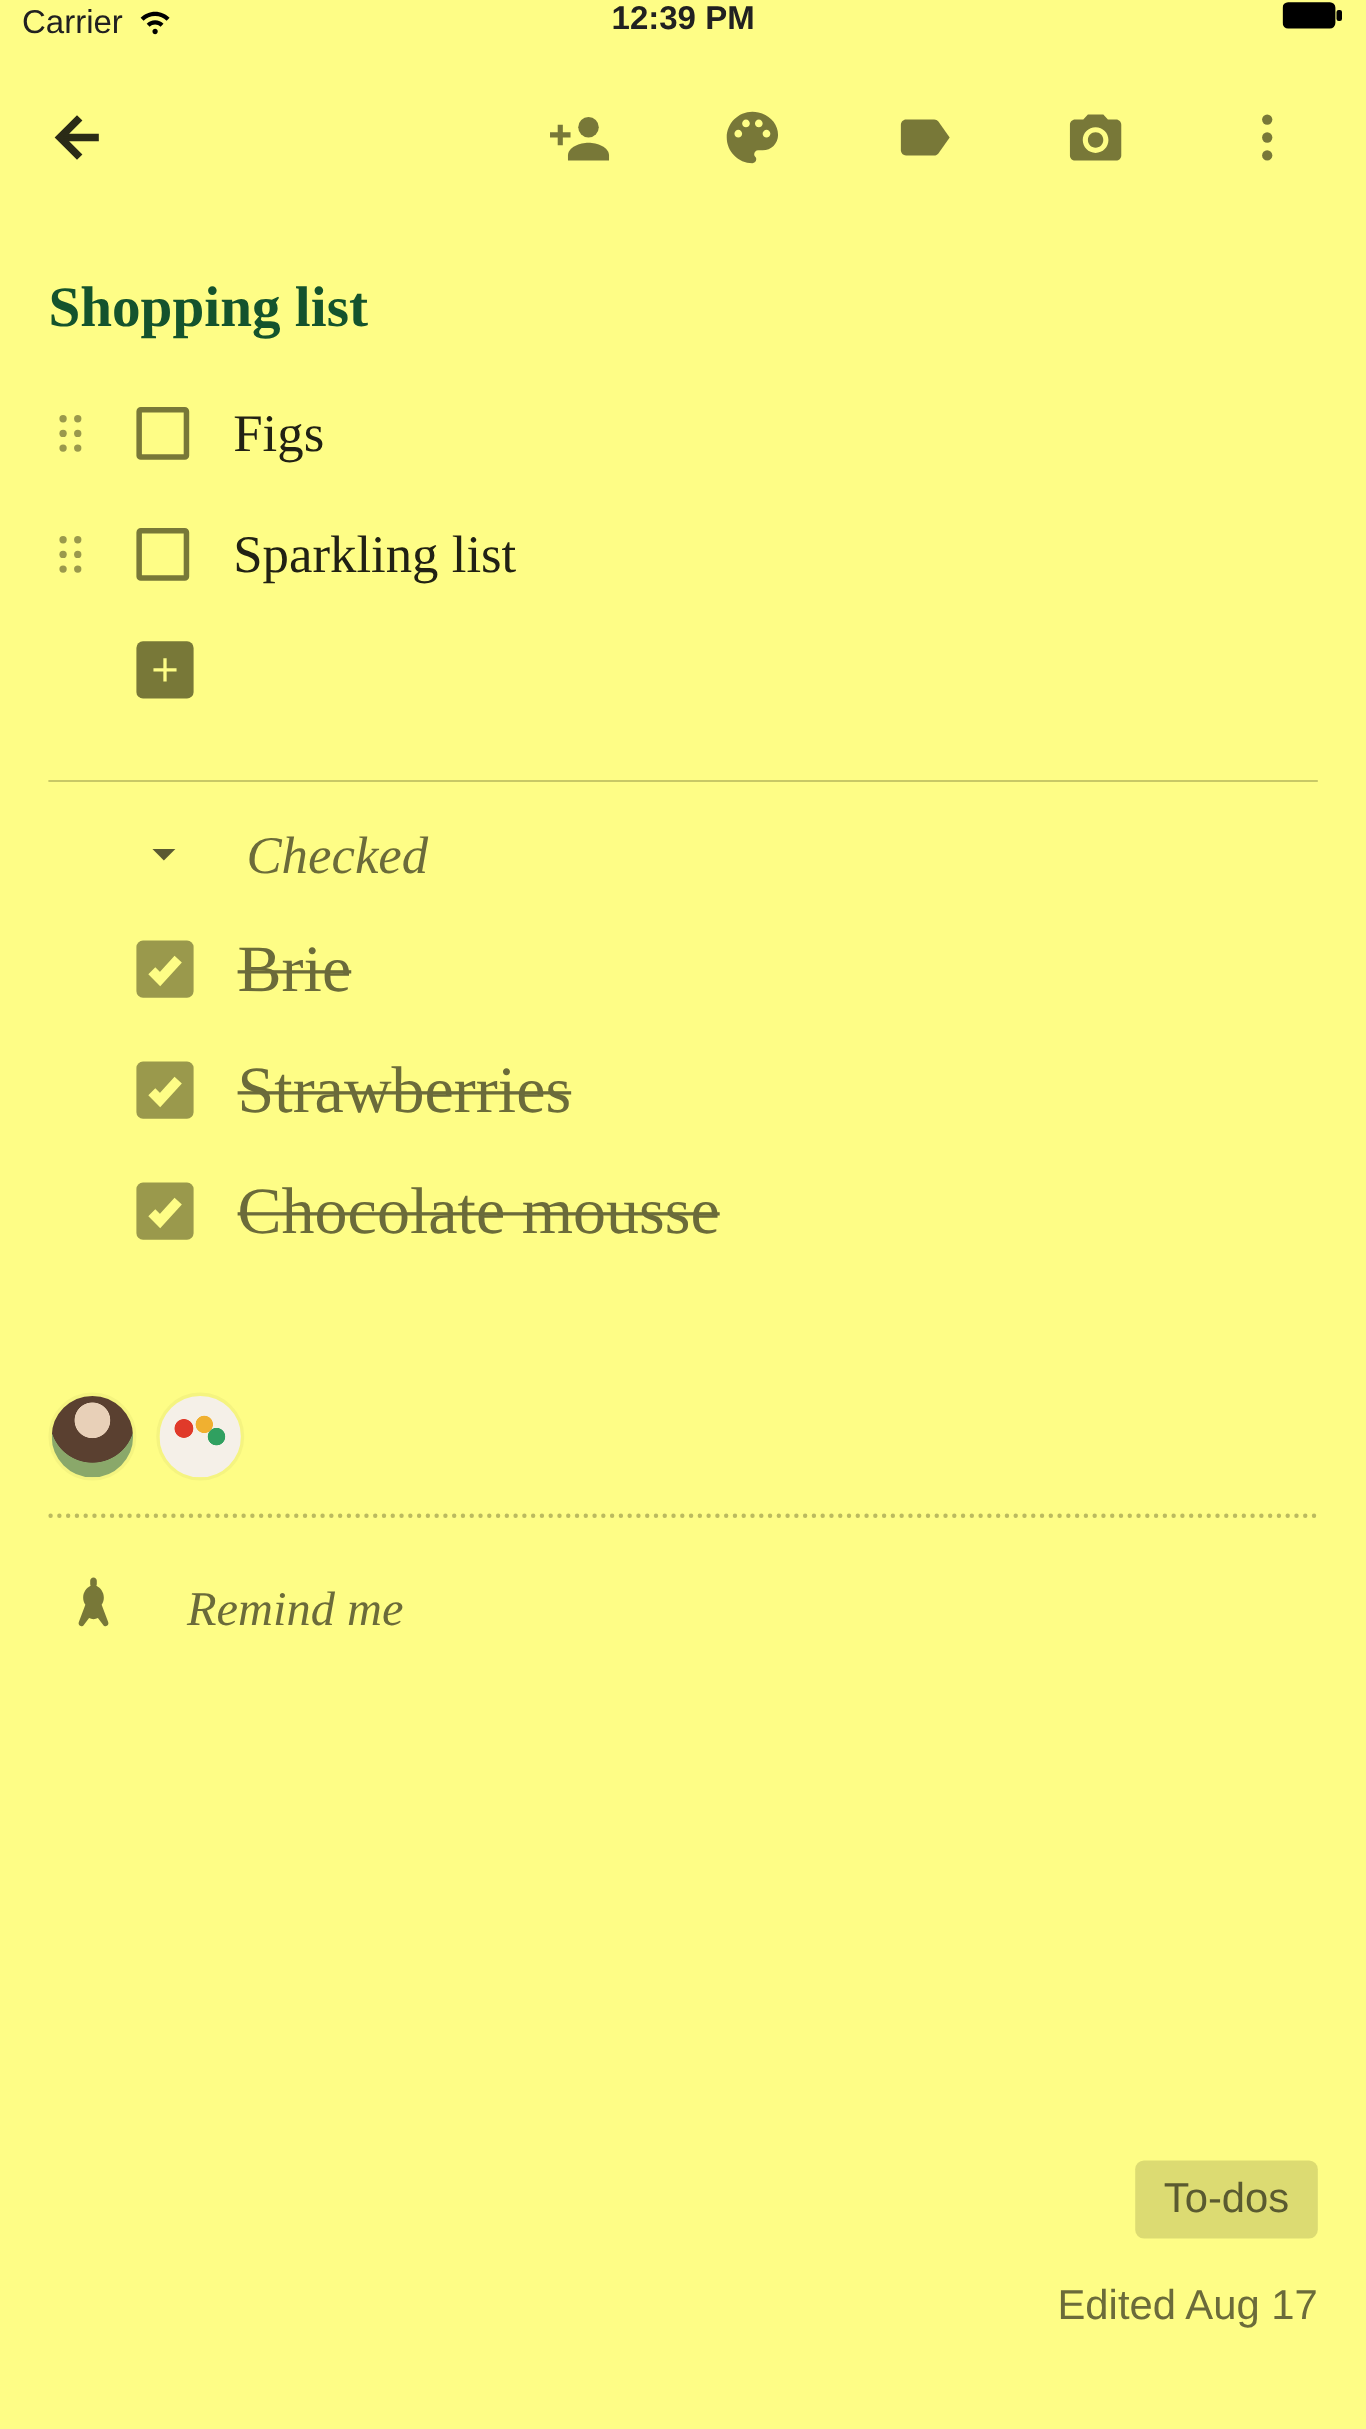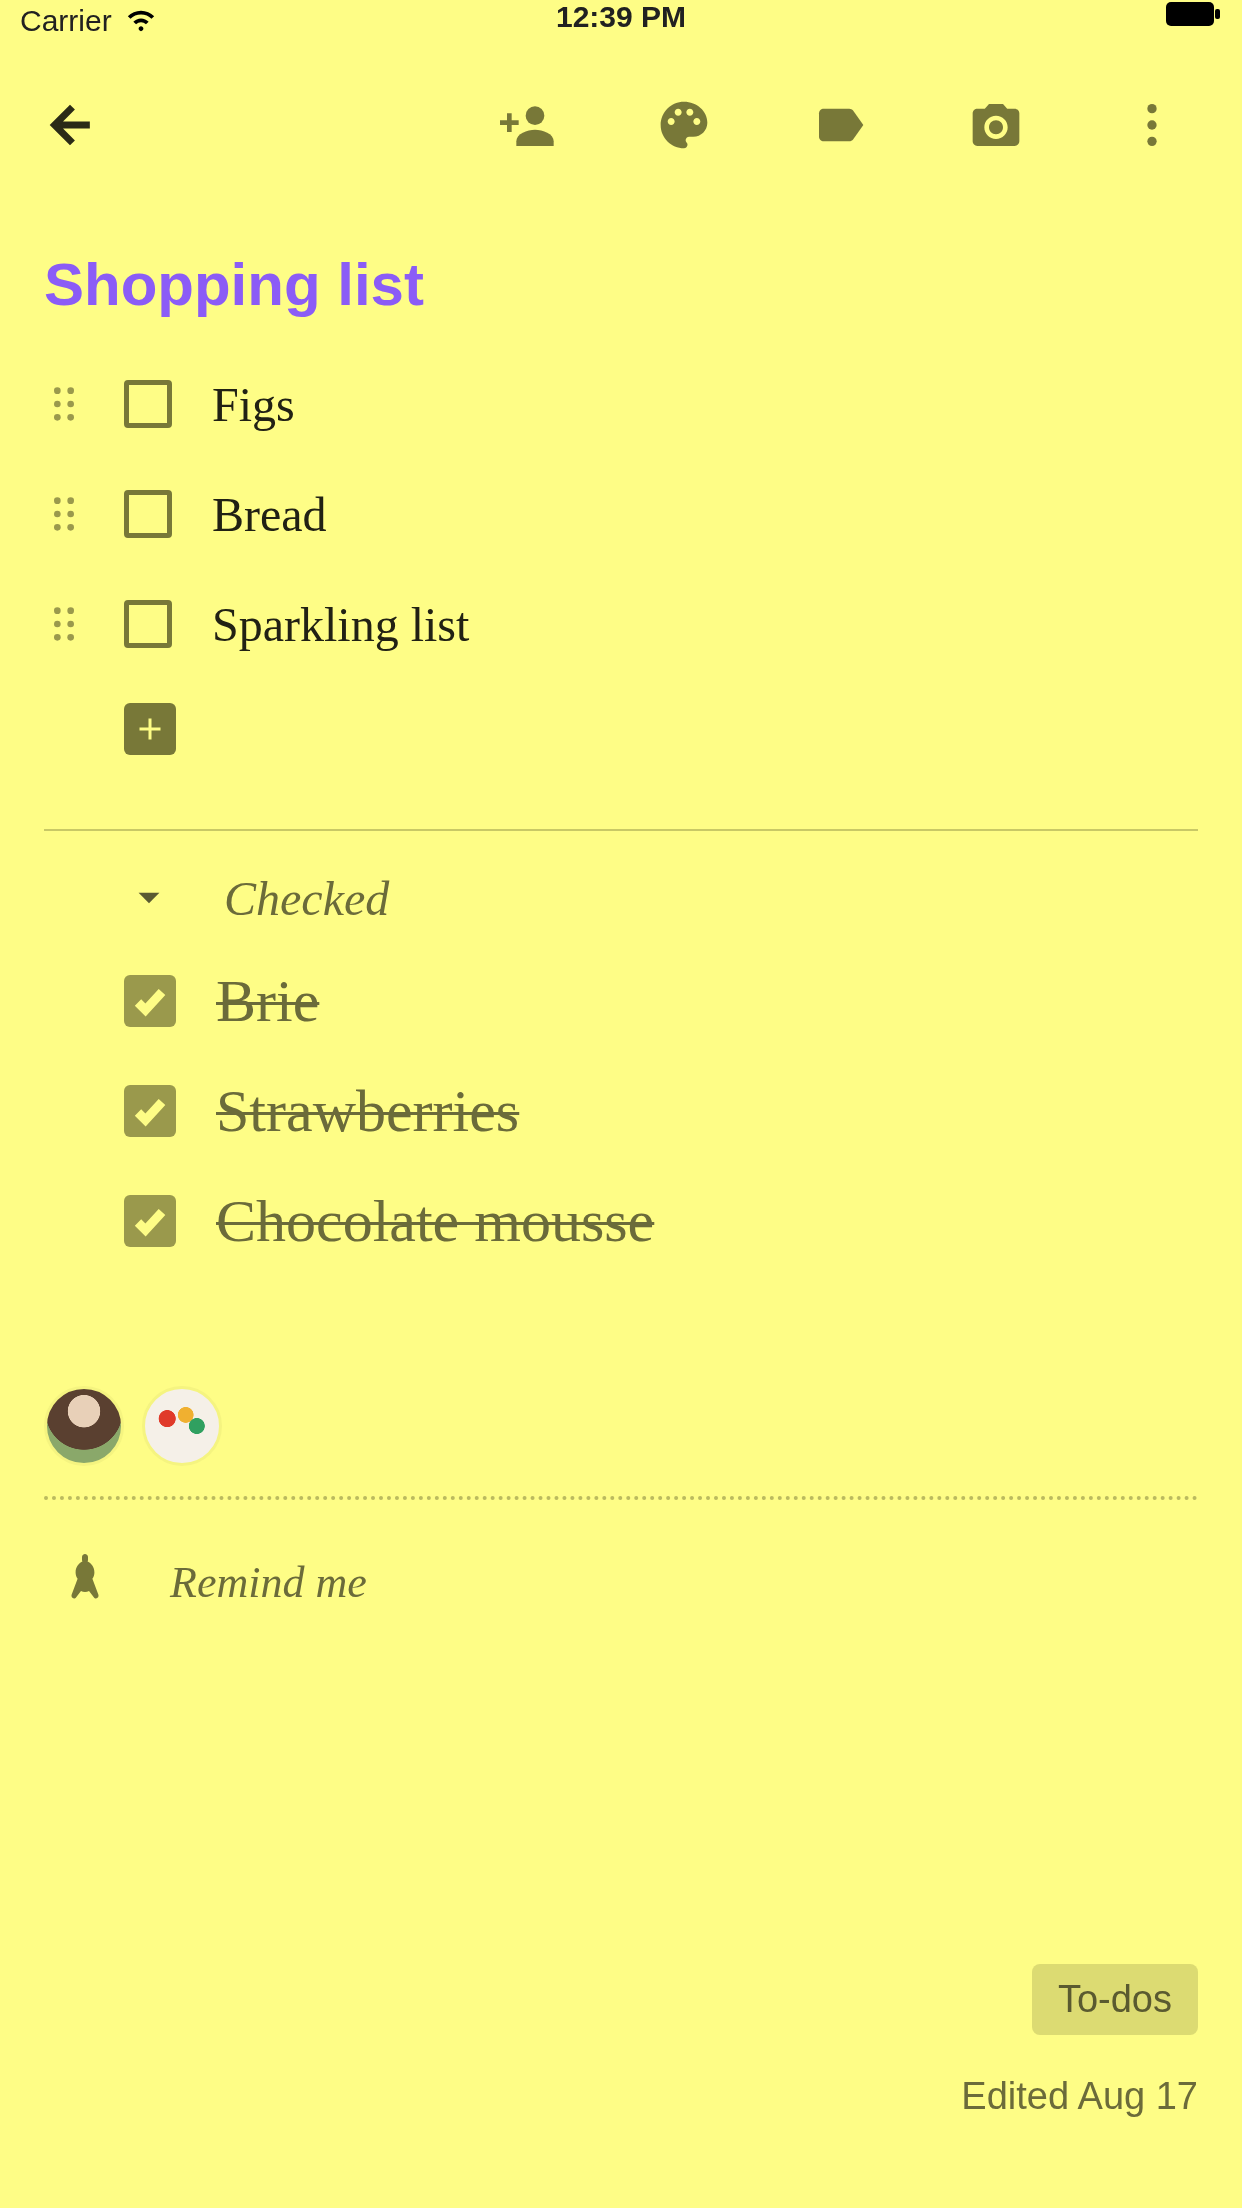--- a/index.html
+++ b/index.html
@@ -37,25 +37,25 @@
   }
   .toolbar .back { flex: 0 0 auto; }
   .toolbar .spacer { flex: 1; }
   .toolbar .actions { display: flex; align-items: center; gap: 96px; margin-right: 20px;}
   .tool-btn { width: 60px; height: 60px; display:flex; align-items:center; justify-content:center; }
   .tool-btn svg { width: 56px; height: 56px; fill: #787838; }
   .back svg { width: 56px; height: 56px; fill: #2b2b17; stroke:#2b2b17;}
 
   
   .note-title {
-    font-family: Liberation Sans, sans-serif;
-    font-size: 60px;
+    font-family: Liberation Serif, serif;
+    font-size: 52px;
     font-weight: 700;
     padding: 60px 44px 10px 44px;
-    color: #8b5cf6;
+    color: #14532d;
   }
 
   
   .checklist { padding: 20px 28px 0 44px; }
   .item-row {
     display: flex;
     align-items: center;
     height: 110px;
     gap: 40px;
   }
@@ -249,34 +249,20 @@
       <svg viewBox="0 0 20 30">
           <circle class="dot" cx="5" cy="5" r="2.5"></circle>
           <circle class="dot" cx="15" cy="5" r="2.5"></circle>
           <circle class="dot" cx="5" cy="15" r="2.5"></circle>
           <circle class="dot" cx="15" cy="15" r="2.5"></circle>
           <circle class="dot" cx="5" cy="25" r="2.5"></circle>
           <circle class="dot" cx="15" cy="25" r="2.5"></circle>
         </svg>
     </span>
     <span class="checkbox"></span>
-    <span class="item-text">Bread</span>
-  </div>
-  <div class="item-row">
-    <span class="drag-handle">
-      <svg viewBox="0 0 20 30">
-          <circle class="dot" cx="5" cy="5" r="2.5"></circle>
-          <circle class="dot" cx="15" cy="5" r="2.5"></circle>
-          <circle class="dot" cx="5" cy="15" r="2.5"></circle>
-          <circle class="dot" cx="15" cy="15" r="2.5"></circle>
-          <circle class="dot" cx="5" cy="25" r="2.5"></circle>
-          <circle class="dot" cx="15" cy="25" r="2.5"></circle>
-        </svg>
-    </span>
-    <span class="checkbox"></span>
     <span class="item-text">Sparkling list</span>
   </div>
   <div class="add-row">
     <span class="add-btn">
       <svg viewBox="0 0 24 24">
           <path d="M19 13h-6v6h-2v-6H5v-2h6V5h2v6h6z"></path>
         </svg>
     </span>
   </div>
 </div>

